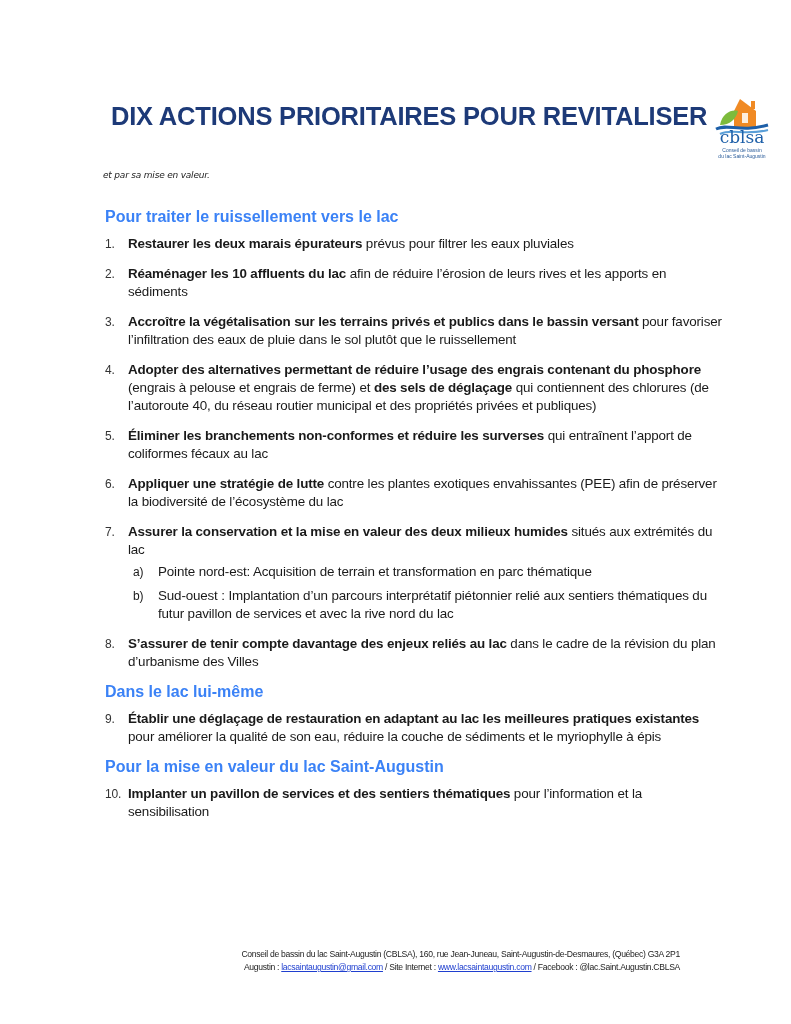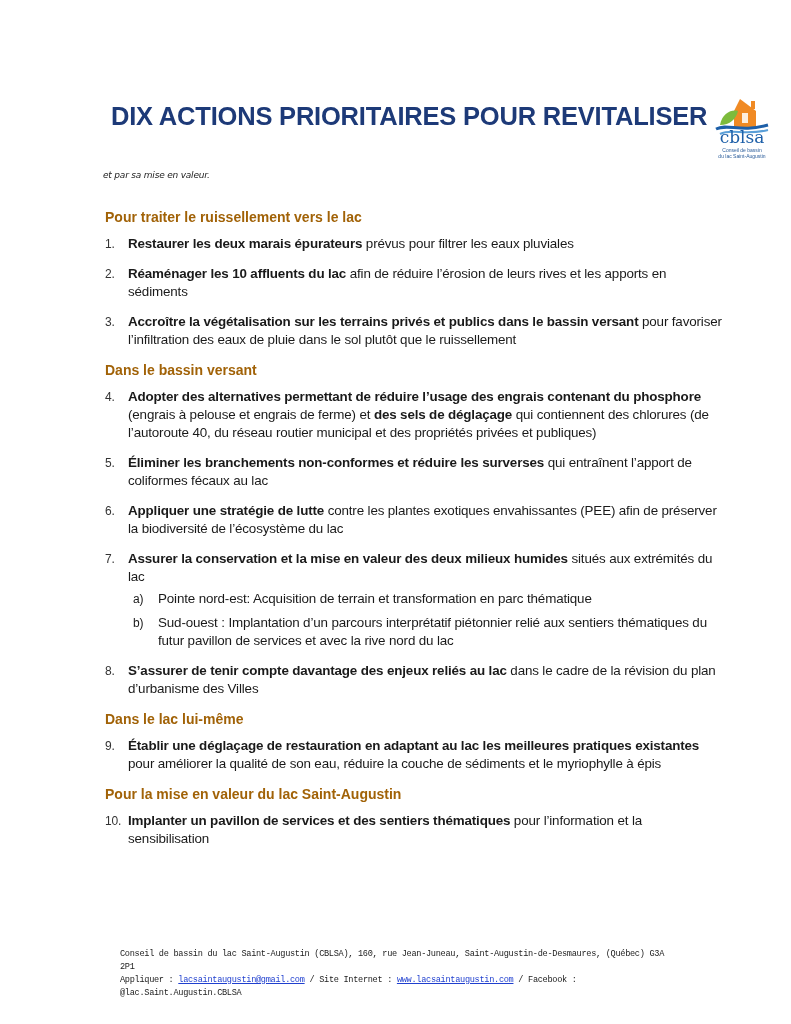--- a/index.html
+++ b/index.html
@@ -15,34 +15,34 @@
               font-size: 9px; line-height: 13px; color: #222; letter-spacing: -0.2px; }
 
   .logo { position: absolute; left: 712px; top: 95px; width: 60px; height: 70px; }
   .logo-text { position: absolute; left: 0; top: 34px; width: 60px; text-align: center;
                font-family: "DejaVu Serif", serif; font-size: 17px; color: #1d5fa8;
                line-height: 17px; }
   .logo-sub { position: absolute; left: -4px; top: 52px; width: 68px; text-align: center;
               font-family: "Liberation Sans", sans-serif; font-size: 5px; line-height: 6px; color: #2a5c9a; }
 
   .content { position: absolute; left: 105px; top: 208px; width: 620px; }
-  .section-heading { font-family: "Liberation Sans", sans-serif; font-size: 14px;
-                     color: #a16207; margin: 0 0 9px 0; line-height: 18px; }
+  .section-heading { font-family: "Liberation Sans", sans-serif; font-size: 16px;
+                     color: #3b82f6; margin: 0 0 9px 0; line-height: 18px; }
   .list { margin: 0; padding: 0; list-style: none; }
   .item { position: relative; padding-left: 23px; margin-bottom: 12px;
           font-family: "Liberation Sans", sans-serif; font-size: 13.4px; line-height: 18px;
           color: #1a1a1a; letter-spacing: -0.15px; }
   .item-num { position: absolute; left: 0; top: 0; font-size: 12px; color: #333; }
   .item-bold { font-weight: bold; }
   .sub-list { margin: 4px 0 0 0; padding: 0; list-style: none; }
   .sub-item { position: relative; padding-left: 30px; margin-bottom: 6px; font-size: 13.4px; line-height: 18px; }
   .sub-label { position: absolute; left: 5px; top: 0; font-size: 12px; }
 
-  .footer { position: absolute; left: 120px; top: 948px; width: 560px; text-align: left;
-            font-family: Liberation Mono, monospace; font-size: 8.6px; line-height: 13px;
+  .footer { position: absolute; left: 120px; top: 948px; width: 560px; text-align: right;
+            font-family: Liberation Sans, sans-serif; font-size: 8.6px; line-height: 13px;
             color: #222; letter-spacing: -0.3px; }
   .footer a { color: #1f3fcf; text-decoration: underline; }
 </style>
 </head>
 <body>
 
 <div class="page">
 
   <h1 class="title">
     <span>DIX ACTIONS PRIORITAIRES POUR REVITALISER</span><br>
@@ -80,21 +80,20 @@
       <li class="item">
         <span class="item-num">2.</span>
         <span class="item-bold">Réaménager les 10 affluents du lac</span><span> afin de réduire l’érosion de leurs rives et les apports en sédiments</span>
       </li>
       <li class="item">
         <span class="item-num">3.</span>
         <span class="item-bold">Accroître la végétalisation sur les terrains privés et publics dans le bassin versant</span><span> pour favoriser l’infiltration des eaux de pluie dans le sol plutôt que le ruissellement</span>
       </li>
     </ol>
 
-    <h2 class="section-heading">Dans le bassin versant</h2>
     <ol class="list">
       <li class="item">
         <span class="item-num">4.</span>
         <span class="item-bold">Adopter des alternatives permettant de réduire l’usage des engrais contenant du phosphore</span><span> (engrais à pelouse et engrais de ferme) et </span><span class="item-bold">des sels de déglaçage</span><span> qui contiennent des chlorures (de l’autoroute 40, du réseau routier municipal et des propriétés privées et publiques)</span>
       </li>
       <li class="item">
         <span class="item-num">5.</span>
         <span class="item-bold">Éliminer les branchements non-conformes et réduire les surverses</span><span> qui entraînent l’apport de coliformes fécaux au lac</span>
       </li>
       <li class="item">
@@ -134,17 +133,17 @@
       <li class="item">
         <span class="item-num">10.</span>
         <span class="item-bold">Implanter un pavillon de services et des sentiers thématiques</span><span> pour l’information et la sensibilisation</span>
       </li>
     </ol>
   </div>
 
   <div class="footer">
     <div>Conseil de bassin du lac Saint-Augustin (CBLSA), 160, rue Jean-Juneau, Saint-Augustin-de-Desmaures, (Québec) G3A 2P1</div>
     <div>
-      <span>Appliquer : </span><a>lacsaintaugustin@gmail.com</a><span> / Site Internet : </span><a>www.lacsaintaugustin.com</a><span> / Facebook : </span><span>@lac.Saint.Augustin.CBLSA</span>
+      <span>Augustin : </span><a>lacsaintaugustin@gmail.com</a><span> / Site Internet : </span><a>www.lacsaintaugustin.com</a><span> / Facebook : </span><span>@lac.Saint.Augustin.CBLSA</span>
     </div>
   </div>
 
 </div>
 
 </body></html>

